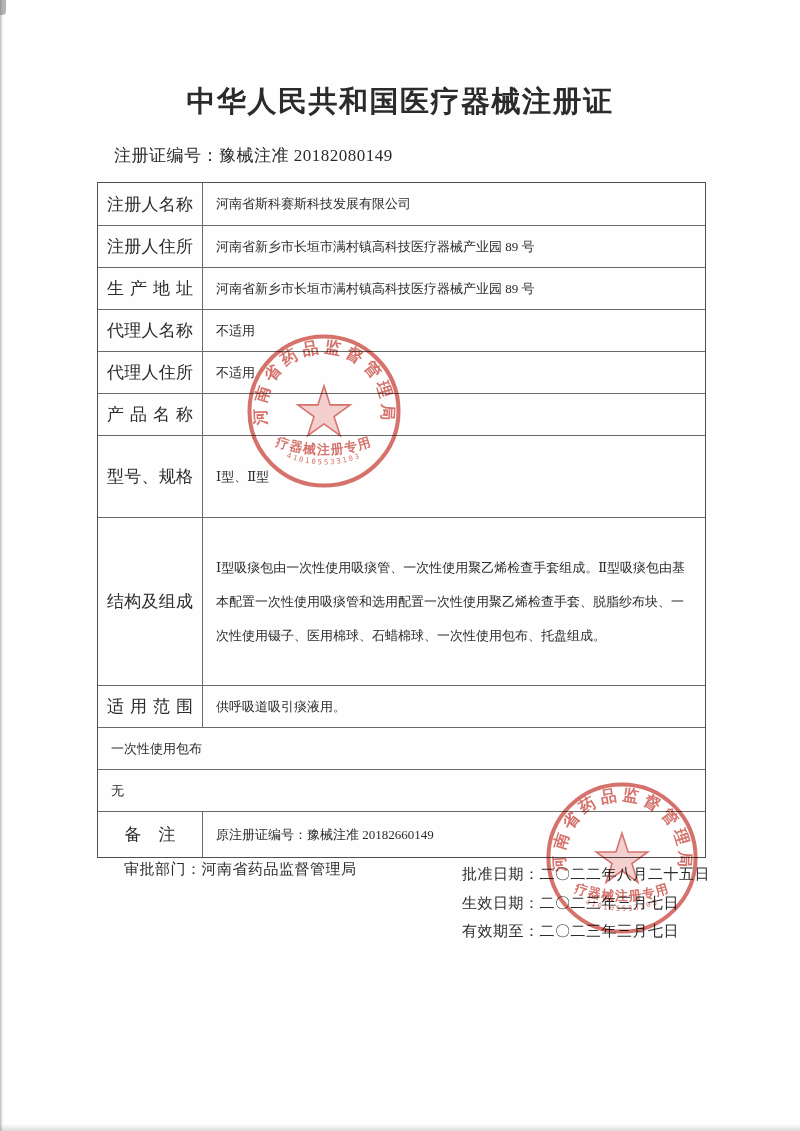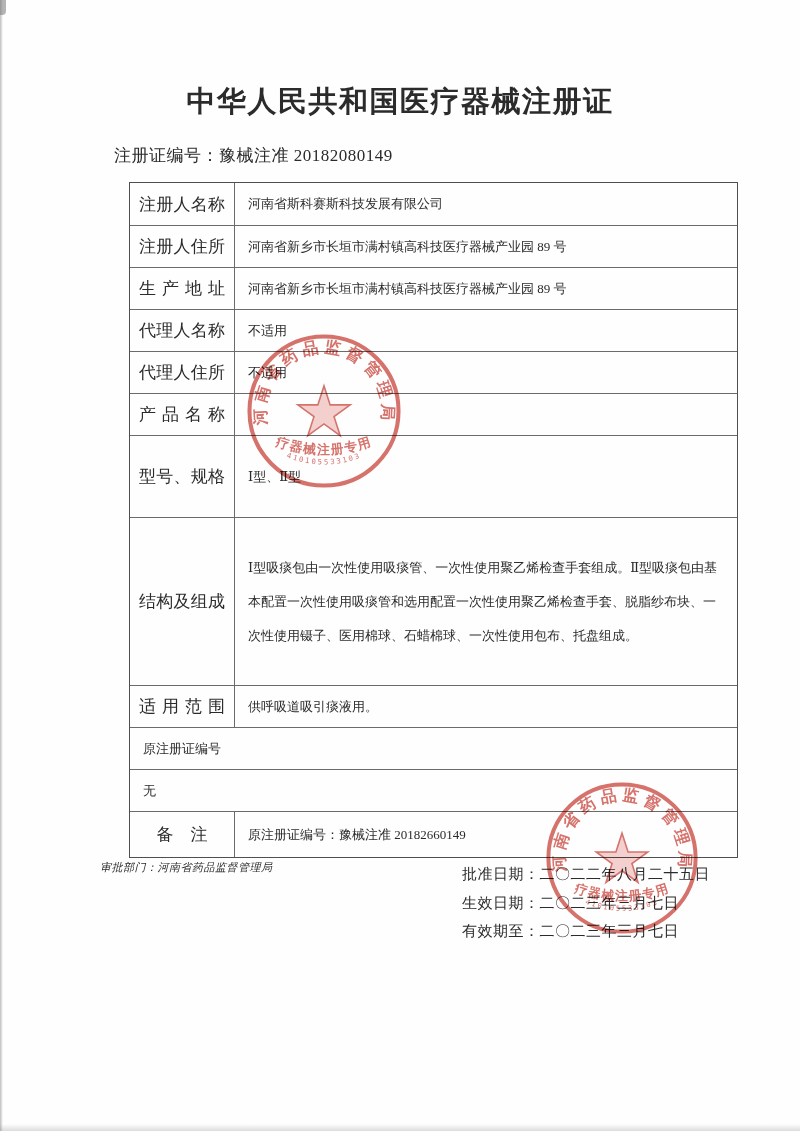--- a/index.html
+++ b/index.html
@@ -27,21 +27,21 @@
   }
   .cert-no{
     position:absolute;left:114px;top:144px;
     font-size:17px;letter-spacing:.5px;
   }
 
   .cert-table{
     position:absolute;left:97px;top:182px;width:609px;
     border:1.6px solid #4f4f4f;
     box-sizing:border-box;
-    display:flex;flex-direction:column;margin-left:32px;
+    display:flex;flex-direction:column;
   }
   .row{display:flex;box-sizing:border-box;}
   .row + .row{border-top:1px solid #6a6a6a;}
   .r-sm{height:42px;}
   .r-md{height:82px;}
   .r-lg{height:168px;}
   .r-end{height:46px;}
   .cell{box-sizing:border-box;display:flex;align-items:center;}
   .cell.lbl{
     width:105px;flex:0 0 105px;
@@ -53,22 +53,22 @@
     display:inline-block;width:86px;
     text-align:justify;text-align-last:justify;
   }
   .cell.lbl .n{display:inline-block;text-align:center;}
   .cell.val{
     flex:1;padding:3px 16px 3px 13px;
     font-size:13px;line-height:34px;
   }
 
   .footer-dept{
-    position:absolute;left:100px;top:860px;
-    font-size:11px;letter-spacing:.5px;font-style:italic;
+    position:absolute;left:124px;top:860px;
+    font-size:15px;letter-spacing:.5px;
   }
   .footer-dates{
     position:absolute;left:462px;top:860px;
     font-size:15px;line-height:28.5px;letter-spacing:.5px;
   }
 
   
   .stamp{
     position:absolute;
     mix-blend-mode:multiply;
@@ -145,21 +145,21 @@
         </div>
       <div class="cell val">Ⅰ型吸痰包由一次性使用吸痰管、一次性使用聚乙烯检查手套组成。Ⅱ型吸痰包由基本配置一次性使用吸痰管和选用配置一次性使用聚乙烯检查手套、脱脂纱布块、一次性使用镊子、医用棉球、石蜡棉球、一次性使用包布、托盘组成。</div>
     </div>
     <div class="row r-sm">
       <div class="cell lbl">
           <span class="j">适用范围</span>
         </div>
       <div class="cell val">供呼吸道吸引痰液用。</div>
     </div>
     <div class="row r-sm">
-      <div class="cell val">原注册证编号</div>
+      <div class="cell val">一次性使用包布</div>
     </div>
     <div class="row r-sm">
       <div class="cell val">无</div>
     </div>
     <div class="row r-end">
       <div class="cell lbl">
           <span class="n">备　注</span>
         </div>
       <div class="cell val">原注册证编号：豫械注准 20182660149</div>
     </div>

